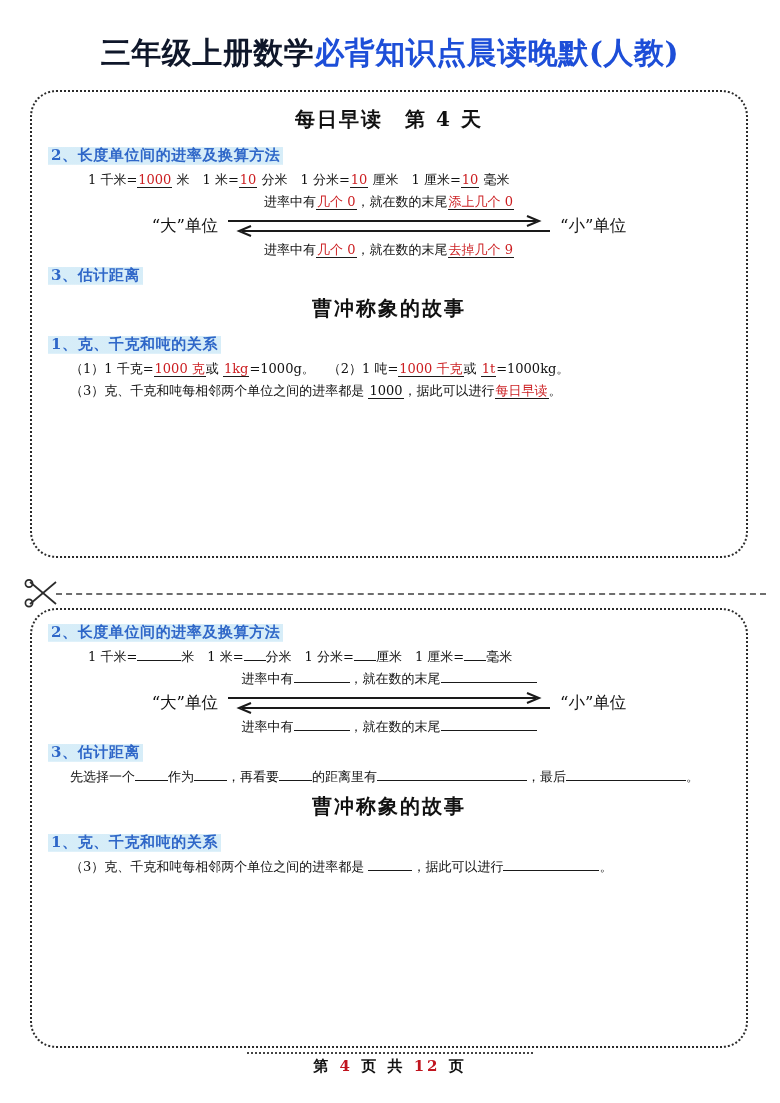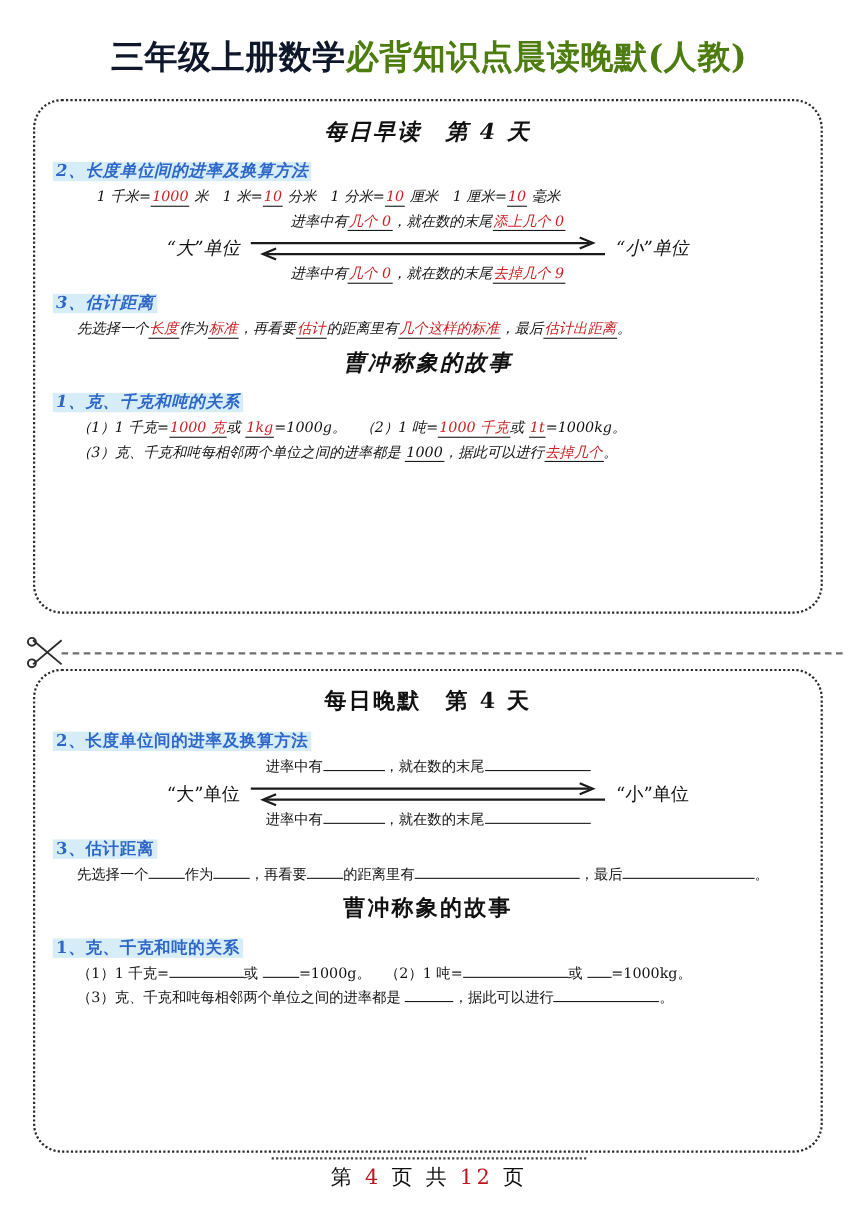--- a/index.html
+++ b/index.html
@@ -21,33 +21,33 @@
     text-align: center;
     font-family: "DejaVu Serif", "Liberation Serif", serif;
     font-weight: bold;
     font-size: 30px;
     letter-spacing: 0.5px;
     padding-top: 38px;
     line-height: 1.0;
     white-space: nowrap;
   }
   .title .t-black { color: #0f172a; }
-  .title .t-red { color: #4d7c0f; }
+  .title .t-red { color: #1d4ed8; }
 
   
   .card {
     position: absolute;
     left: 30px;
     width: 718px;
     border: 2px dotted #2b2b2b;
     border-radius: 26px;
     box-sizing: border-box;
     padding: 8px 14px 10px 14px;
   }
-  #card-morning { top: 90px; height: 468px; font-style: italic; }
+  #card-morning { top: 90px; height: 468px; }
   #card-evening { top: 608px; height: 440px; }
 
   .card-title {
     text-align: center;
     font-size: 20px;
     font-weight: bold;
     letter-spacing: 2px;
     margin: 6px 0 8px 0;
     color: #111;
   }
@@ -148,22 +148,22 @@
     top: 1052px;
     width: 780px;
     text-align: center;
   }
   .footer-rule {
     width: 286px;
     margin: 0 auto 3px auto;
     border-top: 2px dotted #444;
   }
   .pagenum {
-    font-size: 19px;
-    font-weight: normal;
+    font-size: 15px;
+    font-weight: bold;
     letter-spacing: 3px;
     color: #111;
   }
   .pagenum .n { color: #c0141e; }
   .watermark {
     margin-top: 1px;
     font-family: "DejaVu Sans", "Liberation Sans", sans-serif;
     font-size: 10px;
     color: #9a9a9a;
     letter-spacing: 0.4px;
@@ -204,59 +204,58 @@
       <span>“小”单位</span>
     </div>
 
     <div class="line center">
       <span>进率中有</span><span class="ans">几个 0</span><span>，就在数的末尾</span><span class="ans">去掉几个 9</span>
     </div>
   </div>
 
   <div>
     <div class="sec-head">3、估计距离</div>
-    <div class="line wrap indent2">
-      <span>先选择一个</span><span class="ans">长度</span><span>作为</span><span class="ans">标准</span><span>，再看要</span><span class="ans">估计</span><span>的距离里有</span><span class="ans">几个这样的标准</span><span>，最后</span><span class="ans">估计出距离</span><span>。</span>
-    </div>
   </div>
 
   <div class="card-title">曹冲称象的故事</div>
 
   <div>
     <div class="sec-head">1、克、千克和吨的关系</div>
 
     <div class="line indent2">
       <span>（1）1 千克=</span><span class="ans">1000 克</span><span>或 </span><span class="ans">1kg</span><span>=1000g。　（2）1 吨=</span><span class="ans">1000 千克</span><span>或 </span><span class="ans">1t</span><span>=1000kg。</span>
     </div>
 
     <div class="line wrap indent2">
-      <span>（3）克、千克和吨每相邻两个单位之间的进率都是 </span><span class="ansk">1000</span><span>，据此可以进行</span><span class="ans">去掉几个</span><span>。</span>
+      <span>（3）克、千克和吨每相邻两个单位之间的进率都是 </span><span class="ansk">1000</span><span>，据此可以进行</span><span class="ans">每日早读</span><span>。</span>
     </div>
   </div>
 </div>
 
 <div class="cutline">
   <div class="cut-dash"></div>
   <svg class="scissors" viewBox="0 0 38 32">
     <g stroke="#2b2b2b" stroke-width="1.7" fill="none">
       <line x1="6" y1="4" x2="32" y2="26"></line>
       <line x1="6" y1="26" x2="32" y2="4"></line>
       <circle cx="5" cy="5.5" r="3.6"></circle>
       <circle cx="5" cy="25" r="3.6"></circle>
     </g>
   </svg>
 </div>
 
 <div class="card" id="card-evening">
 
-  <div class="card-title">每日晚默　第 4 天</div>
 
   <div>
     <div class="sec-head">2、长度单位间的进率及换算方法</div>
 
+    <div class="line indent1">
+      <span>1 千米=</span><span class="blank b4"></span><span>米　1 米=</span><span class="blank b2"></span><span>分米　1 分米=</span><span class="blank b2"></span><span>厘米　1 厘米=</span><span class="blank b2"></span><span>毫米</span>
+    </div>
 
     <div class="line center">
       <span>进率中有</span><span class="blank b5"></span><span>，就在数的末尾</span><span class="blank b8"></span>
     </div>
 
     <div class="arrow-row">
       <span>“大”单位</span>
       <span class="arrow-box">
         <svg width="330" height="22" viewBox="0 0 330 22">
           <line x1="4" y1="6" x2="312" y2="6" stroke="#1a1a1a" stroke-width="2"></line>
@@ -278,23 +277,20 @@
     <div class="line wrap indent2">
       <span>先选择一个</span><span class="blank b3"></span><span>作为</span><span class="blank b3"></span><span>，再看要</span><span class="blank b3"></span><span>的距离里有</span><span class="blank b12"></span><span>，最后</span><span class="blank b10"></span><span>。</span>
     </div>
   </div>
 
   <div class="card-title">曹冲称象的故事</div>
 
   <div>
     <div class="sec-head">1、克、千克和吨的关系</div>
 
-    <div class="line indent2">
-      <span>（1）1 千克=</span><span class="blank b6"></span><span>或 </span><span class="blank b3"></span><span>=1000g。　（2）1 吨=</span><span class="blank b8"></span><span>或 </span><span class="blank b2"></span><span>=1000kg。</span>
-    </div>
 
     <div class="line wrap indent2">
       <span>（3）克、千克和吨每相邻两个单位之间的进率都是 </span><span class="blank b4"></span><span>，据此可以进行</span><span class="blank b8"></span><span>。</span>
     </div>
   </div>
 </div>
 
 <div class="footer">
   <div class="footer-rule"></div>
   <div class="pagenum">

